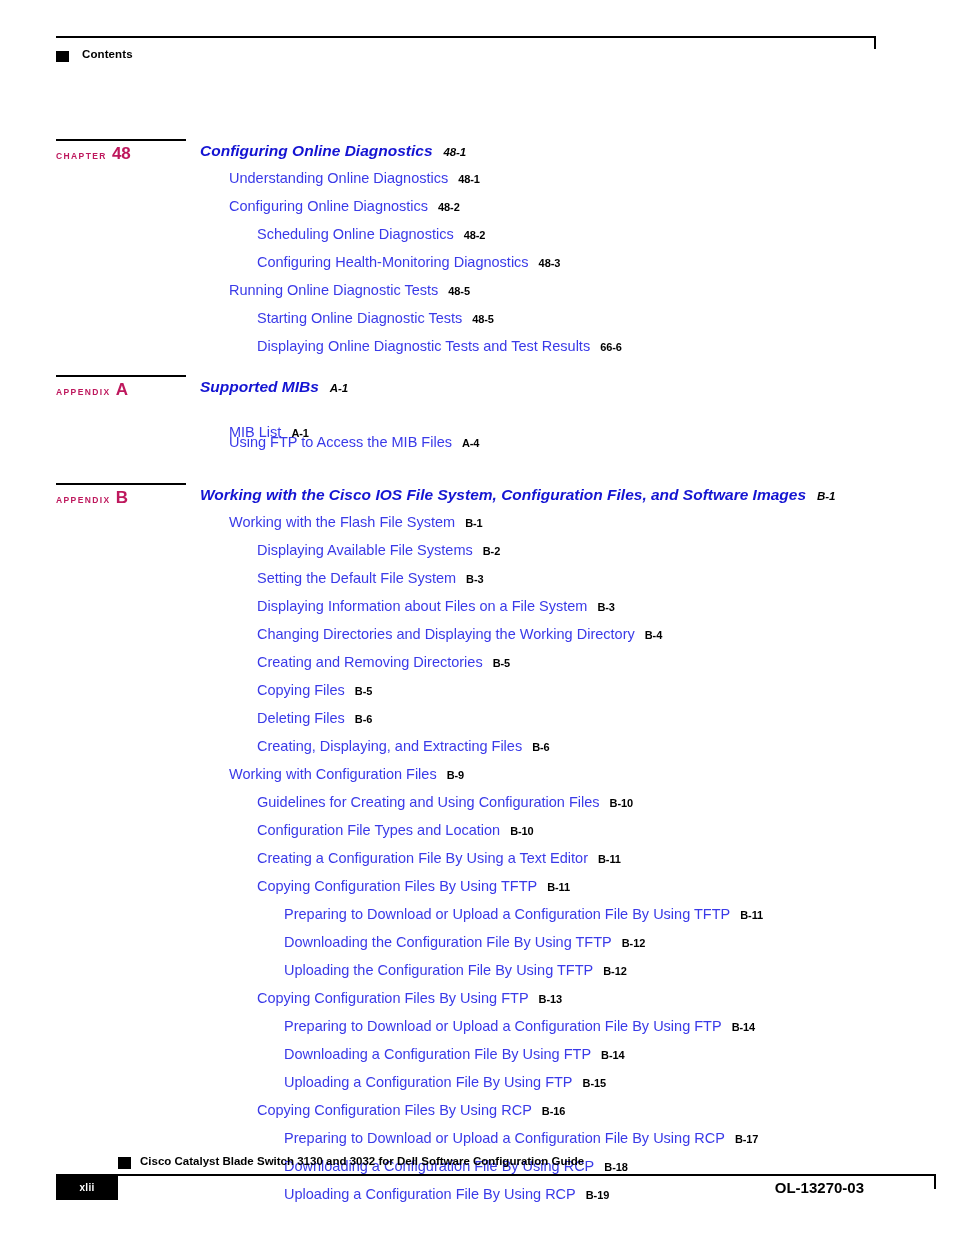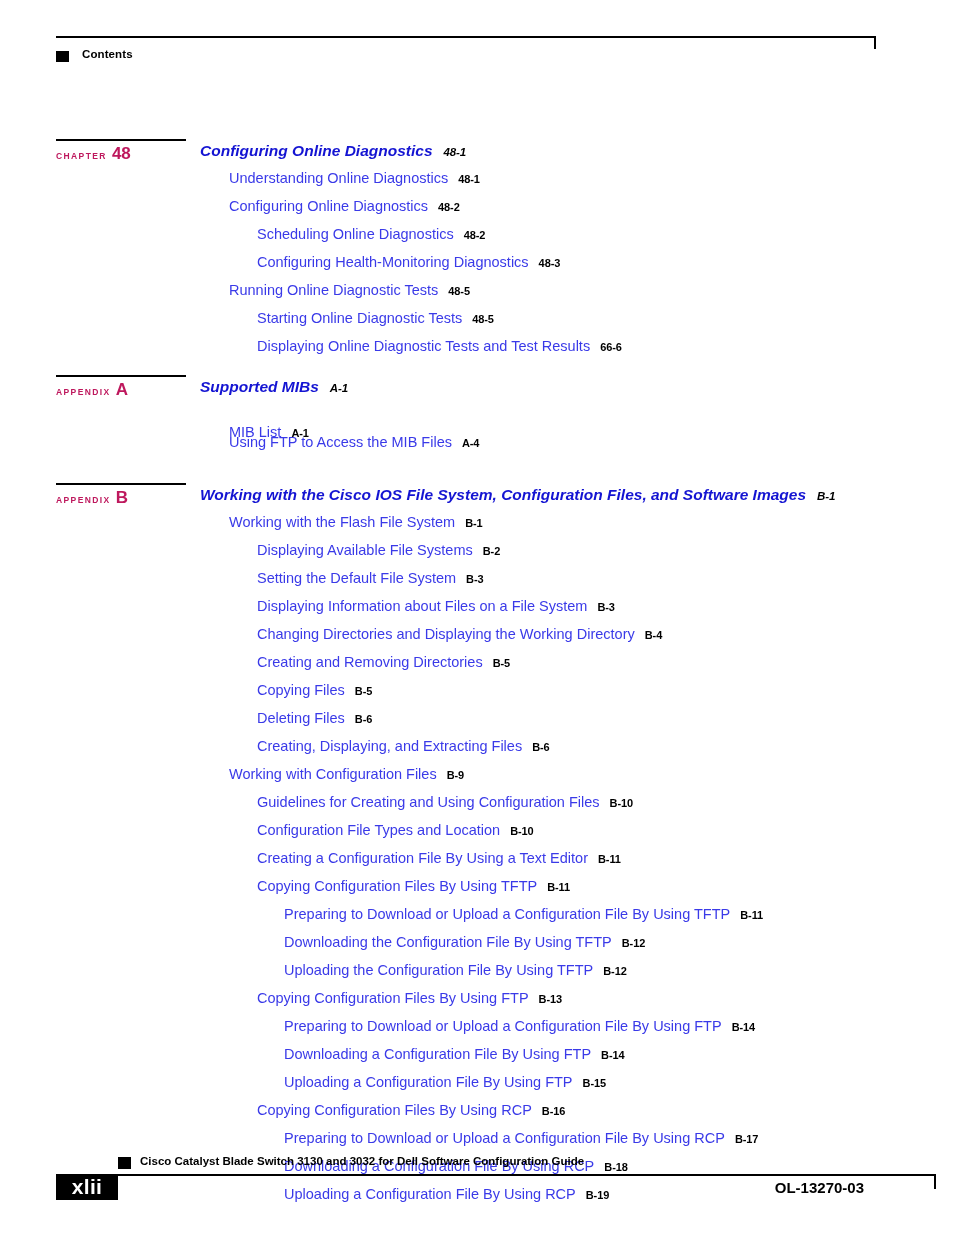--- a/index.html
+++ b/index.html
@@ -68,21 +68,21 @@
   .ft-guide {
     position:absolute; left:84px; top:0px;
     font-size:11.5px; font-weight:bold; color:#000; white-space:nowrap;
   }
   .ft-rule { position:absolute; left:62px; top:19px; width:818px; height:2px; background:#000; }
   .ft-pagebox {
     position:absolute; left:0px; top:19px; width:62px; height:26px; background:#000;
   }
   .ft-pagenum {
     position:absolute; left:0px; top:19px; width:62px; height:26px;
-    color:#fff; font-size:21px; font-weight:bold;
+    color:#fff; font-size:10px; font-weight:bold;
     display:flex; align-items:center; justify-content:center;
     letter-spacing:0.3px;
   }
   .ft-docid {
     position:absolute; right:14px; top:24px;
     font-size:15px; font-weight:bold; color:#000; white-space:nowrap;
   }
   .ft-tick { position:absolute; left:878px; top:19px; width:2px; height:15px; background:#000; }
 </style>
 </head>

